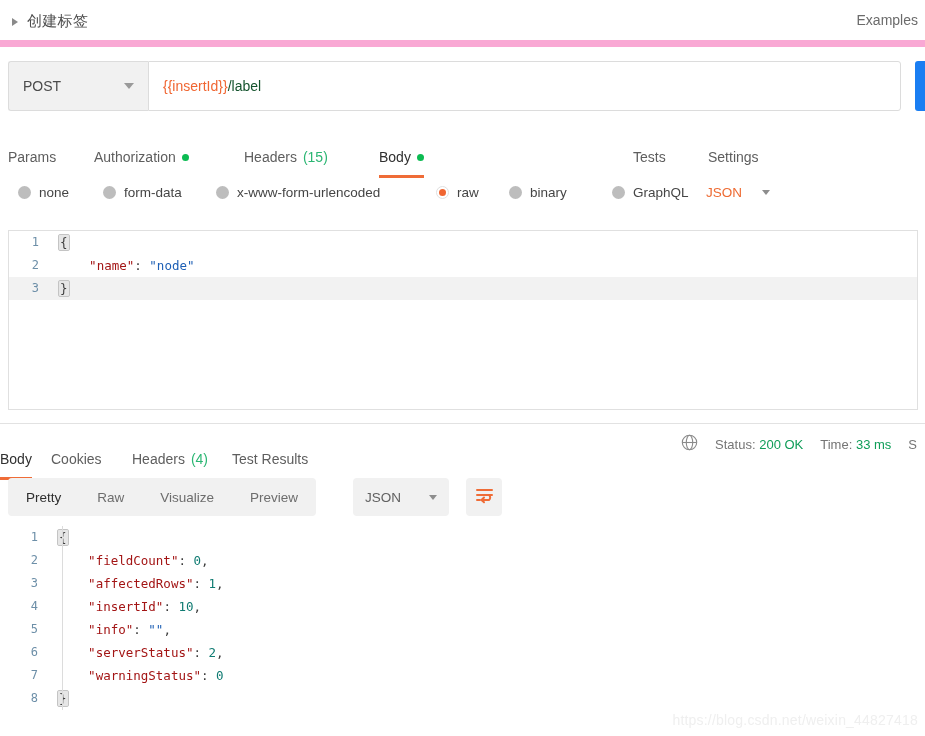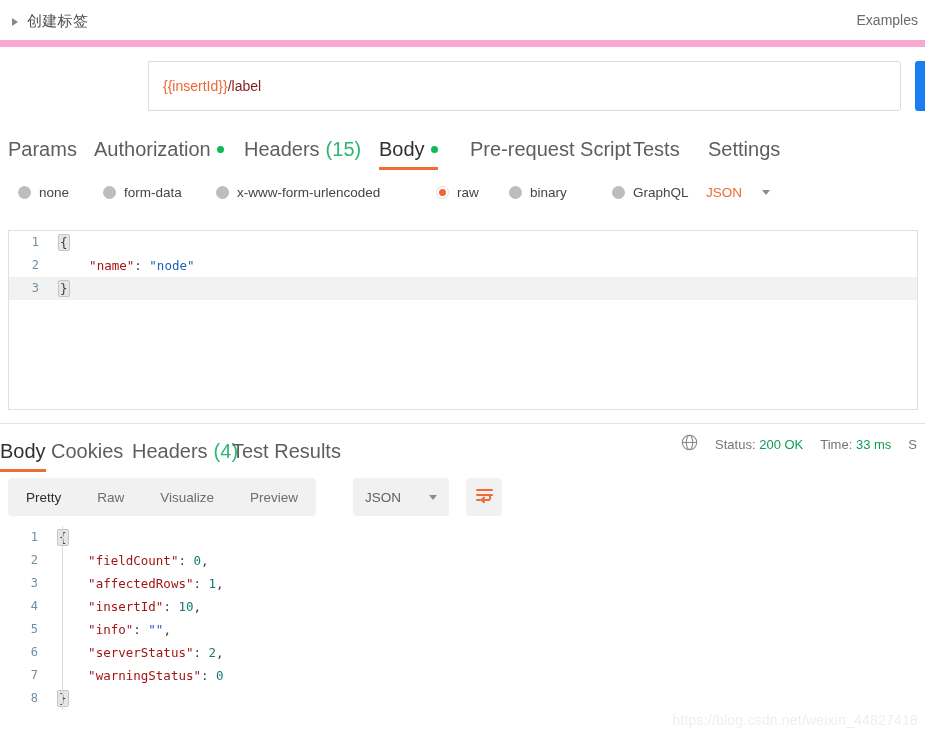--- a/index.html
+++ b/index.html
@@ -64,36 +64,36 @@
     width: 753px; height: 50px;
     background: #fff;
     border: 1px solid #dcdcdc;
     border-radius: 0 3px 3px 0;
     display: flex; align-items: center;
     padding: 0 14px;
     font-size: 14px;
     overflow: hidden; white-space: nowrap;
   }
   .url-var { color: #f06632; }
-  .url-rest { color: #7f1d1d; }
+  .url-rest { color: #14532d; }
   .send-btn {
     position: absolute; left: 915px; top: 61px;
     width: 60px; height: 50px;
     background: #1a7ef2;
     border-radius: 3px;
   }
 
   
   .req-tabs {
     position: absolute; left: 0; top: 128px; width: 925px; height: 42px;
   }
   .tab {
-    position: absolute; top: 0; height: 42px;
+    position: absolute; top: 8px; height: 42px;
     display: flex; align-items: center; gap: 6px;
-    font-size: 20px; color: #5e5e5e;
+    font-size: 14px; color: #5e5e5e;
     white-space: nowrap;
   }
   .tab.active { color: #303030; }
   .tab .underline {
     position: absolute; left: 0; bottom: 0; height: 3px; width: 100%;
     background: #ef6c37;
   }
   .dot-green {
     width: 7px; height: 7px; border-radius: 50%;
     background: #0cbb52; display: inline-block;
@@ -224,20 +224,24 @@
 
   <div class="req-header">
     <div class="req-title-wrap">
       <span class="caret-right"></span>
       <span class="req-title">创建标签</span>
     </div>
     <div class="examples-btn">Examples</div>
   </div>
 
   <div class="url-row">
+    <div class="method-box">
+      <span class="method-label">POST</span>
+      <span class="caret-down"></span>
+    </div>
     <div class="url-box">
       <span class="url-var">{{insertId}}</span>
         <span class="url-rest">/label</span>
     </div>
   </div>
   <div class="send-btn"></div>
 
   <div class="req-tabs" id="req-tabs">
       <div class="tab" style="left: 8px;">
         <span>Params</span>
@@ -247,23 +251,20 @@
         <span class="dot-green"></span>
       </div>
       <div class="tab" style="left: 244px;">
         <span>Headers</span>
         <span class="count-green">(15)</span>
       </div>
       <div class="tab active" style="left: 379px;">
         <span>Body</span>
         <span class="dot-green"></span>
         <span class="underline"></span>
-      </div>
-      <div class="tab" style="left: 470px;">
-        <span>Pre-request Script</span>
       </div>
       <div class="tab" style="left: 633px; text-align: right;">
         <span>Tests</span>
       </div>
       <div class="tab" style="left: 708px;">
         <span>Settings</span>
       </div>
     </div>
 
   <div class="body-types" id="body-types">

